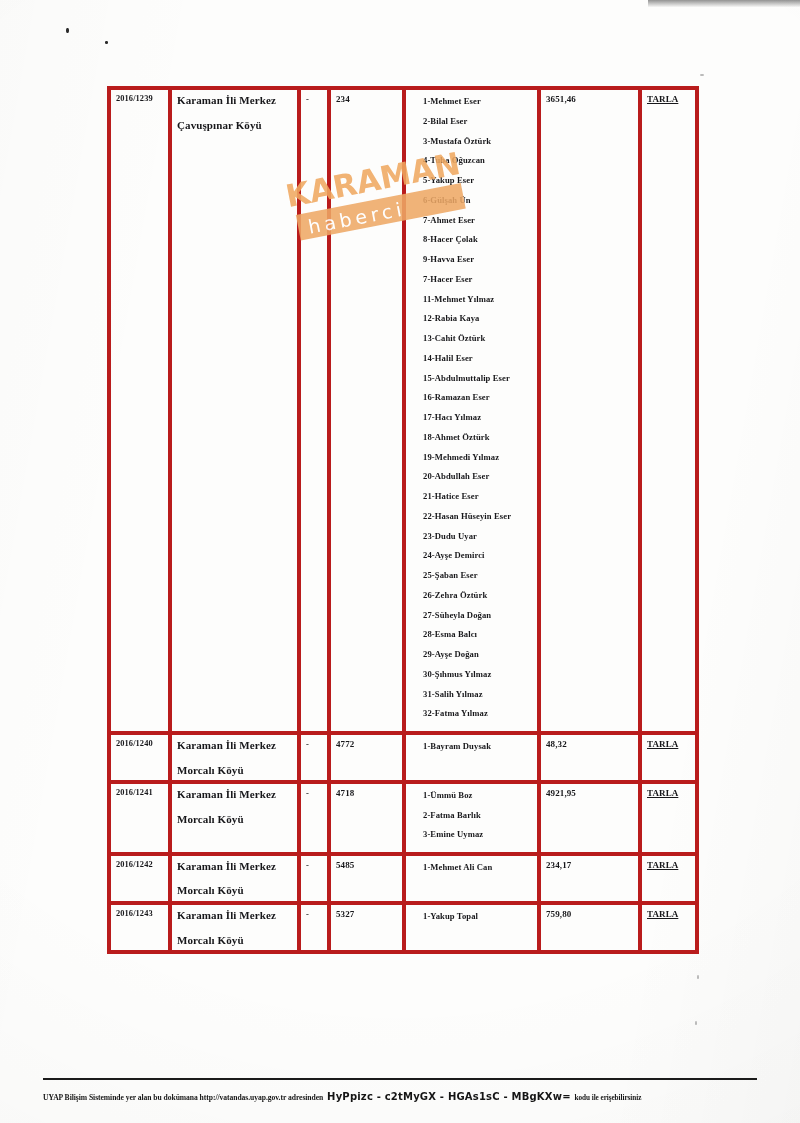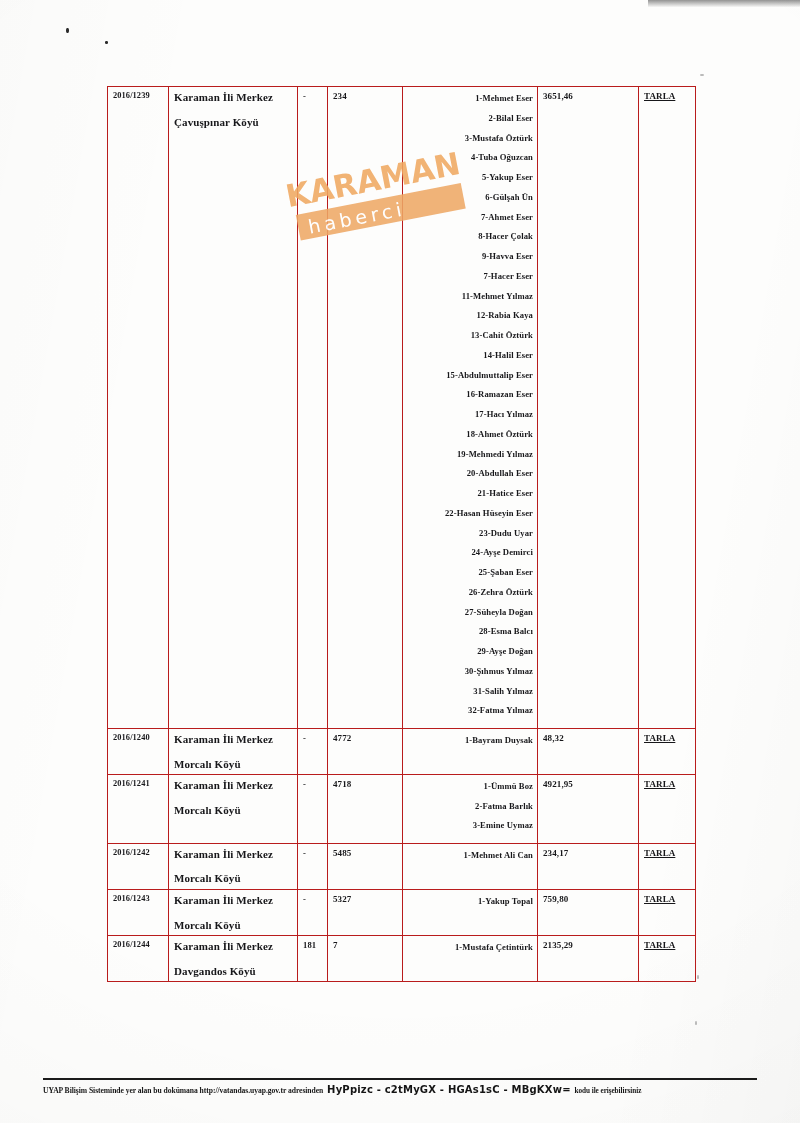--- a/index.html
+++ b/index.html
@@ -44,21 +44,21 @@
     width: 588px;
   }
   table.doc {
     border-collapse: collapse;
     width: 588px;
     table-layout: fixed;
     font-size: 8.6px;
     line-height: 1.05;
   }
   table.doc td {
-    border: 1px solid #b91c1c;
+    border: 4px solid #b91c1c;
     vertical-align: top;
     padding: 5px 4px 4px 5px;
     font-weight: bold;
     color: #17171a;
     letter-spacing: 0.1px;
     font-family: "Liberation Serif", serif;
   }
   col.c-file  { width: 61px; }
   col.c-loc   { width: 129px; }
   col.c-ada   { width: 30px; }
@@ -71,26 +71,25 @@
   td.cell-loc    { font-size: 11px; }
   td.cell-ada    { font-size: 8.6px; }
   td.cell-parsel { font-size: 9px; }
   td.cell-owner  { font-size: 8.6px; }
   td.cell-area   { font-size: 9px; }
   td.cell-kind   { font-size: 9px; padding-left: 9px; letter-spacing: 0.5px; text-decoration: underline; }
 
   .loc-line2 { display: block; margin-top: 13px; }
   ul.owners { list-style: none; margin: 0; padding: 0; }
   ul.owners li {
-    margin: 0 0 0 5px;
+    margin: 0 0 0 12px;
     padding: 0;
     height: 19.75px;
     line-height: 13px;
     white-space: nowrap;
-    text-align: right;
   }
   ul.owners.compact li { height: 19.6px; }
   ul.owners.single li { height: auto; }
 
   .pad-bottom-1241 { padding-bottom: 14px; }
   .pad-1242 { padding-top: 9px; padding-bottom: 9px; }
 
   
   #table-wrap, .footer-line, .watermark { filter: blur(0.22px); }
 
@@ -145,21 +144,21 @@
     left: 43px;
     top: 1078px;
     width: 714px;
   }
   .footer-rule {
     width: 714px;
     height: 2px;
     background: #1b1b1b;
   }
   .footer-line {
-    margin-top: 4px;
+    margin-top: 11px;
     font-family: "Liberation Serif", serif;
     font-size: 7.6px;
     font-weight: bold;
     color: #151515;
     white-space: nowrap;
     letter-spacing: -0.05px;
   }
   .footer-code {
     font-family: "DejaVu Sans", sans-serif;
     font-size: 10px;
@@ -306,36 +305,20 @@
           <td class="cell-parsel">5327</td>
           <td class="cell-owner">
             <ul class="owners single">
               <li>1-Yakup Topal</li>
             </ul>
           </td>
           <td class="cell-area">759,80</td>
           <td class="cell-kind">TARLA</td>
         </tr>
 
-        <tr>
-          <td class="cell-file">2016/1244</td>
-          <td class="cell-loc">
-            <span>Karaman İli Merkez</span>
-            <span class="loc-line2">Davgandos Köyü</span>
-          </td>
-          <td class="cell-ada">181</td>
-          <td class="cell-parsel">7</td>
-          <td class="cell-owner">
-            <ul class="owners single">
-              <li>1-Mustafa Çetintürk</li>
-            </ul>
-          </td>
-          <td class="cell-area">2135,29</td>
-          <td class="cell-kind">TARLA</td>
-        </tr>
 
       </tbody>
     </table>
   </div>
 
   <div class="watermark">
     <div class="wm-inner">
       <div class="wm-top">KARAMAN</div>
       <div class="wm-bar"></div>
       <div class="wm-bottom">haberci</div>

